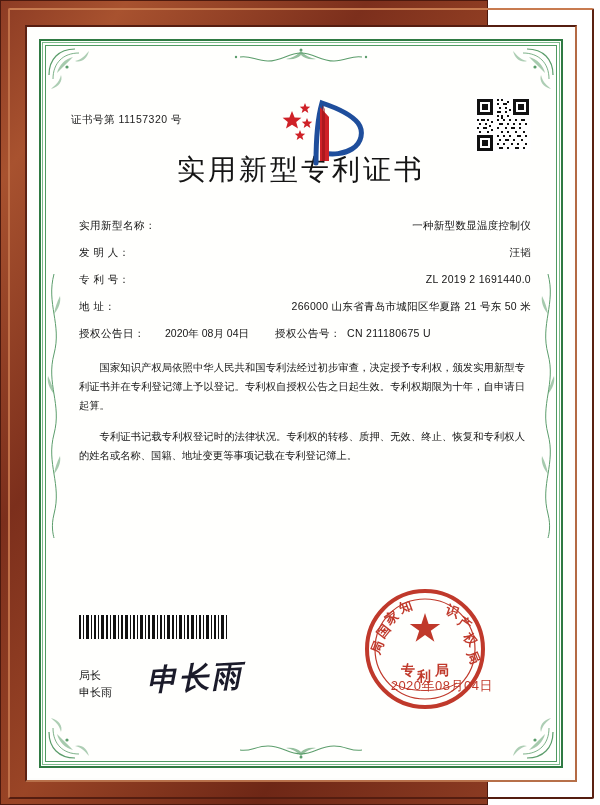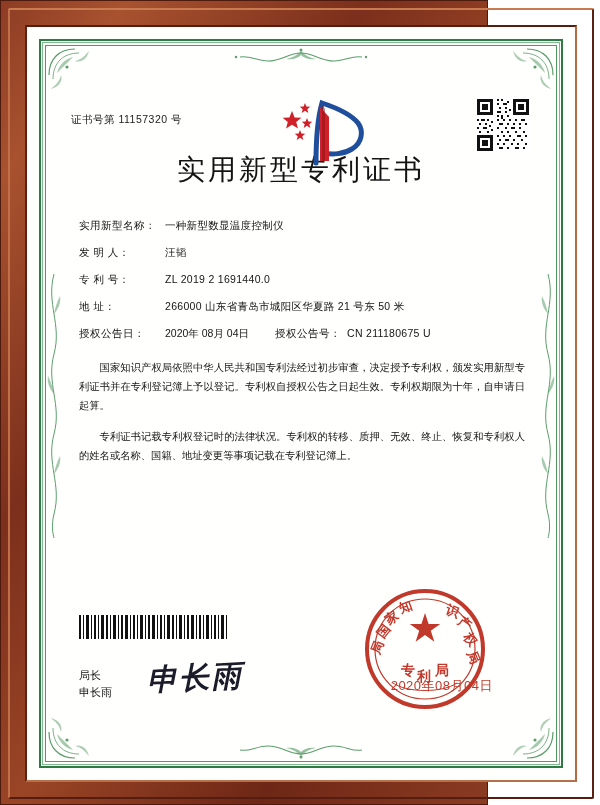--- a/index.html
+++ b/index.html
@@ -156,20 +156,21 @@
     line-height: 1.2;
   }
   .field .lbl {
     width: 86px;
     flex: 0 0 86px;
     letter-spacing: .5px;
   }
   .field .val {
     flex: 1 1 auto;
     letter-spacing: .3px;
+    text-align: right;
   }
   .field .lbl2 {
     flex: 0 0 auto;
     margin-left: 26px;
     letter-spacing: .5px;
   }
   .field .val2 {
     margin-left: 6px;
     letter-spacing: .3px;
   }

